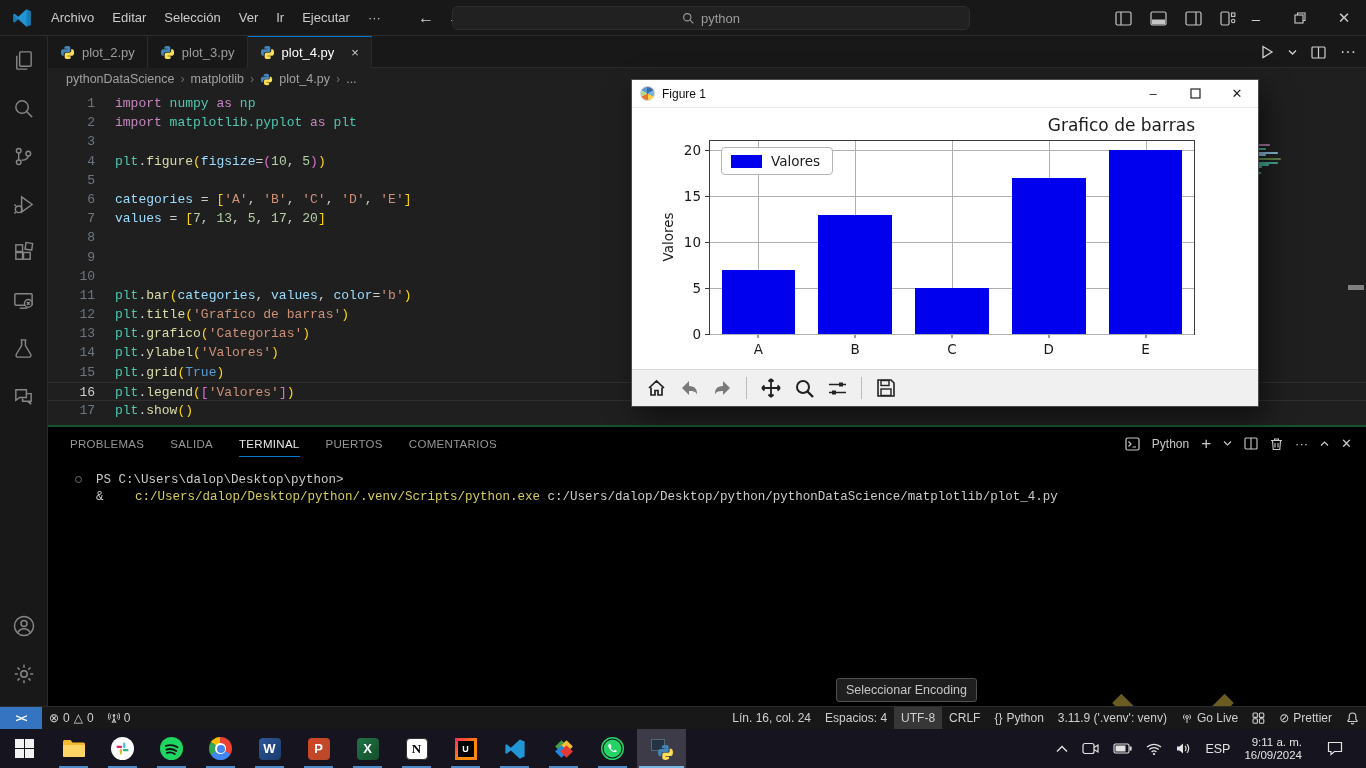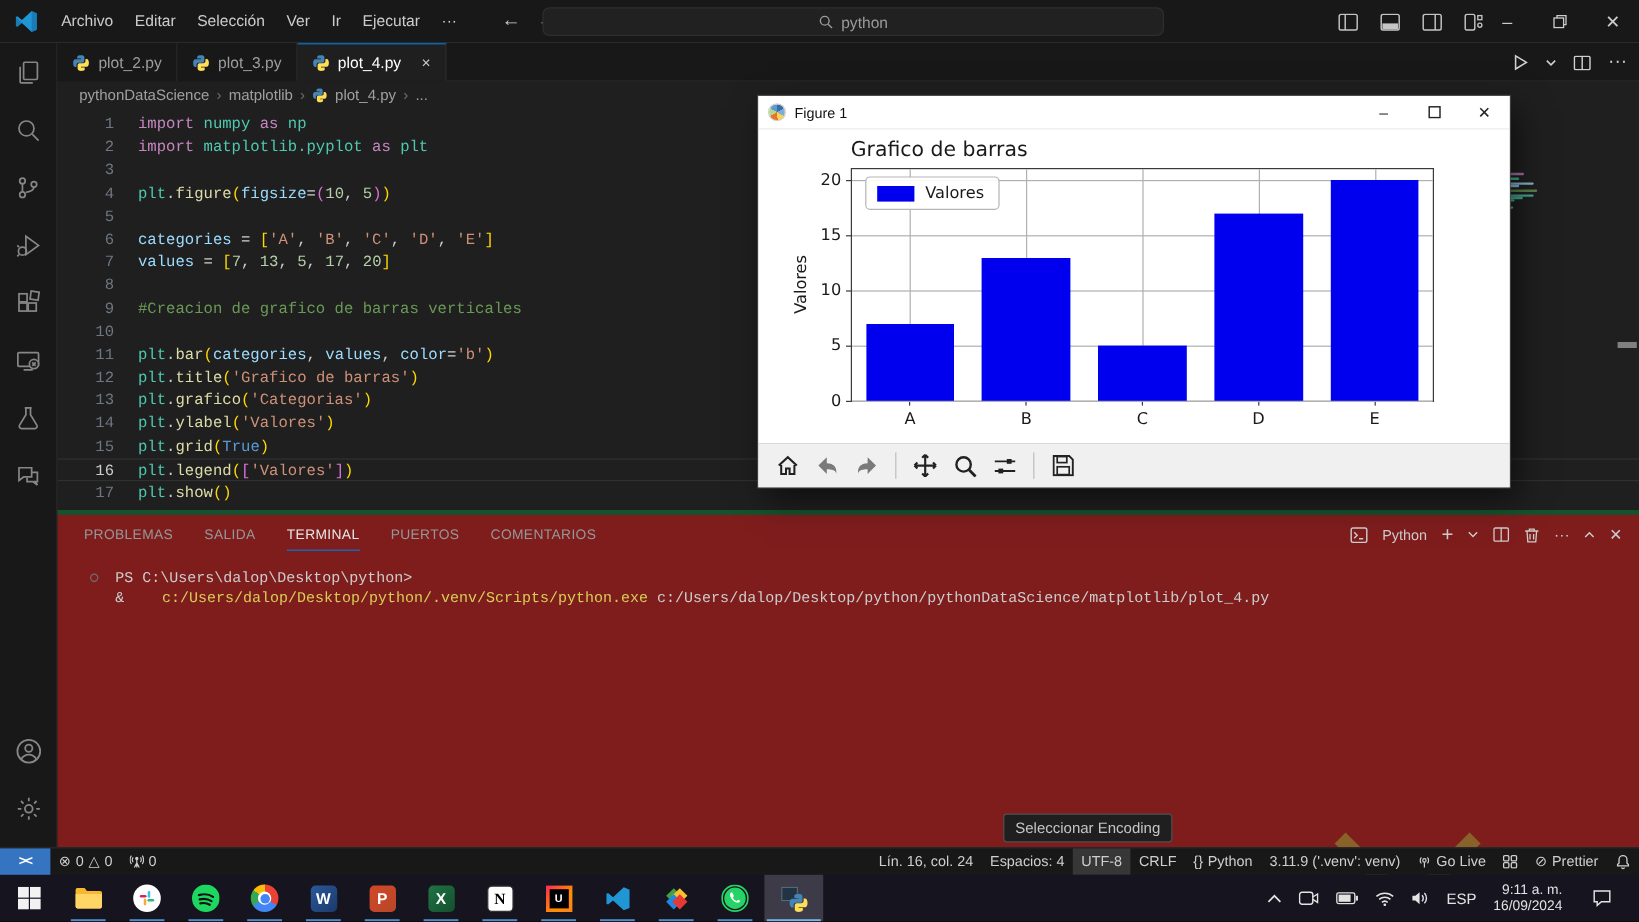--- a/index.html
+++ b/index.html
@@ -44,41 +44,41 @@
   .code-line .ct { padding-left:20px; }
   .code-line.current { border-top:1px solid #303031; border-bottom:1px solid #303031; }
   .code-line.current .ln { color:#cccccc; }
   .tok-kw{color:#C586C0}.tok-mod{color:#4EC9B0}.tok-fn{color:#DCDCAA}.tok-var{color:#9CDCFE}
   .tok-str{color:#CE9178}.tok-num{color:#B5CEA8}.tok-cmt{color:#6A9955}.tok-pln{color:#cccccc}
   .tok-b1{color:#FFD700}.tok-b2{color:#DA70D6}.tok-bool{color:#569CD6}
   #minimap { position:absolute; right:82px; top:52px; width:48px; display:flex; flex-direction:column; gap:1px; }
   #minimap .mini { height:2px; border-radius:1px; opacity:.8; }
   #overview-mark { position:absolute; right:2px; top:195px; width:16px; height:5px; background:#808080; }
   
-  #panel { position:absolute; left:48px; top:425px; right:0; height:281px; background:#7f1d1d; border-top:4px solid #14532d; }
+  #panel { position:absolute; left:48px; top:425px; right:0; height:281px; background:#000000; border-top:2px solid #14532d; }
   #panel-header { height:33px; display:flex; align-items:center; }
   #panel-tabs { display:flex; gap:26px; margin-left:22px; font-size:11.5px; color:#969696; letter-spacing:.3px; }
   .panel-tab { padding:8px 0 6px; border-bottom:1px solid transparent; }
   .panel-tab.active { color:#e7e7e7; border-bottom:1px solid #0078d4; }
   #panel-actions { margin-left:auto; margin-right:14px; display:flex; align-items:center; gap:12px; color:#cccccc; font-size:13px; }
   #terminal-body { position:relative; padding:12px 0 0 48px; font-family:"Liberation Mono", monospace; font-size:12.5px; line-height:17px; color:#cccccc; }
   .term-deco { position:absolute; left:27px; top:16px; width:7px; height:7px; border:1px solid #707070; border-radius:50%; }
   .t-yellow { color:#d7ce57;margin-left:24px; }
   
   #figure-window { position:absolute; left:588px; top:80px; width:626px; height:326px; background:#ffffff;
     box-shadow:0 0 0 1px #4a4a4a, 6px 10px 26px rgba(0,0,0,.55); z-index:10;margin-left:44px; }
   #fig-titlebar { height:28px; background:#ffffff; display:flex; align-items:center; border-bottom:1px solid #e8e8e8; }
   .mpl-icon { width:15px; height:15px; border-radius:50%; margin:0 7px 0 8px;
     background:conic-gradient(#3b6ba5 0 60deg,#77b0dd 60deg 120deg,#ffd24a 120deg 175deg,#e8742c 175deg 240deg,#b4d88b 240deg 300deg,#5a9bd4 300deg 360deg);
     border:1px solid #d0d0d0; }
   #fig-title { font-size:12px; color:#111111; }
   #fig-controls { margin-left:auto; display:flex; }
   .fig-btn { width:42px; height:28px; display:flex; align-items:center; justify-content:center; color:#222; font-size:13px; }
   #fig-canvas { position:relative; height:261px; background:#ffffff; font-family:"DejaVu Sans", sans-serif; color:#1a1a1a; }
-  #chart-title { position:absolute; left:77px; width:486px; top:7px; text-align:left; font-size:17px; color:#1a1a1a; }
+  #chart-title { position:absolute; left:77px; width:486px; top:7px; text-align:right; font-size:17px; color:#1a1a1a; }
   #plot-area { position:absolute; left:77px; top:32px; width:486px; height:195px; border:1px solid #3a3a3a; background:#ffffff; }
   .hgrid { position:absolute; left:0; right:0; height:1px; background:#b0b0b0; z-index:1; }
   .vgrid { position:absolute; top:0; bottom:0; width:1px; background:#b0b0b0; z-index:1; }
   .bar { position:absolute; bottom:0; z-index:2; }
   .ytick-label { position:absolute; left:-9px; transform:translate(-100%,-50%); font-size:13.5px; color:#1a1a1a; z-index:3;}
   .ytick-mark { position:absolute; left:-5px; width:5px; height:1px; background:#3a3a3a; z-index:3;}
   .xtick-label { position:absolute; top:calc(100% + 7px); transform:translateX(-50%); font-size:13.5px; color:#1a1a1a; }
   .xtick-mark { position:absolute; top:100%; width:1px; height:4px; background:#3a3a3a; transform:translateX(-50%); }
   #ylabel { position:absolute; left:36px; top:129px; transform:translate(-50%,-50%) rotate(-90deg); font-size:13.5px; color:#1a1a1a; }
   #legend { position:absolute; left:11px; top:6px; display:flex; align-items:center; gap:9px; padding:5px 12px 5px 9px;
@@ -301,21 +301,21 @@
   <div id="code-area">
     <div id="code-lines">
         <div class="code-line"><span class="ln">1</span><span class="ct"><span class="tok-kw">import </span><span class="tok-mod">numpy</span><span class="tok-kw"> as </span><span class="tok-mod">np</span></span></div>
         <div class="code-line"><span class="ln">2</span><span class="ct"><span class="tok-kw">import </span><span class="tok-mod">matplotlib.pyplot</span><span class="tok-kw"> as </span><span class="tok-mod">plt</span></span></div>
         <div class="code-line"><span class="ln">3</span><span class="ct"></span></div>
         <div class="code-line"><span class="ln">4</span><span class="ct"><span class="tok-mod">plt</span><span class="tok-pln">.</span><span class="tok-fn">figure</span><span class="tok-b1">(</span><span class="tok-var">figsize</span><span class="tok-pln">=</span><span class="tok-b2">(</span><span class="tok-num">10</span><span class="tok-pln">, </span><span class="tok-num">5</span><span class="tok-b2">)</span><span class="tok-b1">)</span></span></div>
         <div class="code-line"><span class="ln">5</span><span class="ct"></span></div>
         <div class="code-line"><span class="ln">6</span><span class="ct"><span class="tok-var">categories</span><span class="tok-pln"> = </span><span class="tok-b1">[</span><span class="tok-str">'A'</span><span class="tok-pln">, </span><span class="tok-str">'B'</span><span class="tok-pln">, </span><span class="tok-str">'C'</span><span class="tok-pln">, </span><span class="tok-str">'D'</span><span class="tok-pln">, </span><span class="tok-str">'E'</span><span class="tok-b1">]</span></span></div>
         <div class="code-line"><span class="ln">7</span><span class="ct"><span class="tok-var">values</span><span class="tok-pln"> = </span><span class="tok-b1">[</span><span class="tok-num">7</span><span class="tok-pln">, </span><span class="tok-num">13</span><span class="tok-pln">, </span><span class="tok-num">5</span><span class="tok-pln">, </span><span class="tok-num">17</span><span class="tok-pln">, </span><span class="tok-num">20</span><span class="tok-b1">]</span></span></div>
         <div class="code-line"><span class="ln">8</span><span class="ct"></span></div>
-        <div class="code-line"><span class="ln">9</span><span class="ct"><span class="tok-cmt">#Creacion de grafico de barras verticales</span></span></div>
+        <div class="code-line"><span class="ln">9</span></div>
         <div class="code-line"><span class="ln">10</span><span class="ct"></span></div>
         <div class="code-line"><span class="ln">11</span><span class="ct"><span class="tok-mod">plt</span><span class="tok-pln">.</span><span class="tok-fn">bar</span><span class="tok-b1">(</span><span class="tok-var">categories</span><span class="tok-pln">, </span><span class="tok-var">values</span><span class="tok-pln">, </span><span class="tok-var">color</span><span class="tok-pln">=</span><span class="tok-str">'b'</span><span class="tok-b1">)</span></span></div>
         <div class="code-line"><span class="ln">12</span><span class="ct"><span class="tok-mod">plt</span><span class="tok-pln">.</span><span class="tok-fn">title</span><span class="tok-b1">(</span><span class="tok-str">'Grafico de barras'</span><span class="tok-b1">)</span></span></div>
         <div class="code-line"><span class="ln">13</span><span class="ct"><span class="tok-mod">plt</span><span class="tok-pln">.</span><span class="tok-fn">grafico</span><span class="tok-b1">(</span><span class="tok-str">'Categorias'</span><span class="tok-b1">)</span></span></div>
         <div class="code-line"><span class="ln">14</span><span class="ct"><span class="tok-mod">plt</span><span class="tok-pln">.</span><span class="tok-fn">ylabel</span><span class="tok-b1">(</span><span class="tok-str">'Valores'</span><span class="tok-b1">)</span></span></div>
         <div class="code-line"><span class="ln">15</span><span class="ct"><span class="tok-mod">plt</span><span class="tok-pln">.</span><span class="tok-fn">grid</span><span class="tok-b1">(</span><span class="tok-bool">True</span><span class="tok-b1">)</span></span></div>
         <div class="code-line current"><span class="ln">16</span><span class="ct"><span class="tok-mod">plt</span><span class="tok-pln">.</span><span class="tok-fn">legend</span><span class="tok-b1">(</span><span class="tok-b2">[</span><span class="tok-str">'Valores'</span><span class="tok-b2">]</span><span class="tok-b1">)</span></span></div>
         <div class="code-line"><span class="ln">17</span><span class="ct"><span class="tok-mod">plt</span><span class="tok-pln">.</span><span class="tok-fn">show</span><span class="tok-b1">(</span><span class="tok-b1">)</span></span></div>
       </div>
     <div id="minimap">

